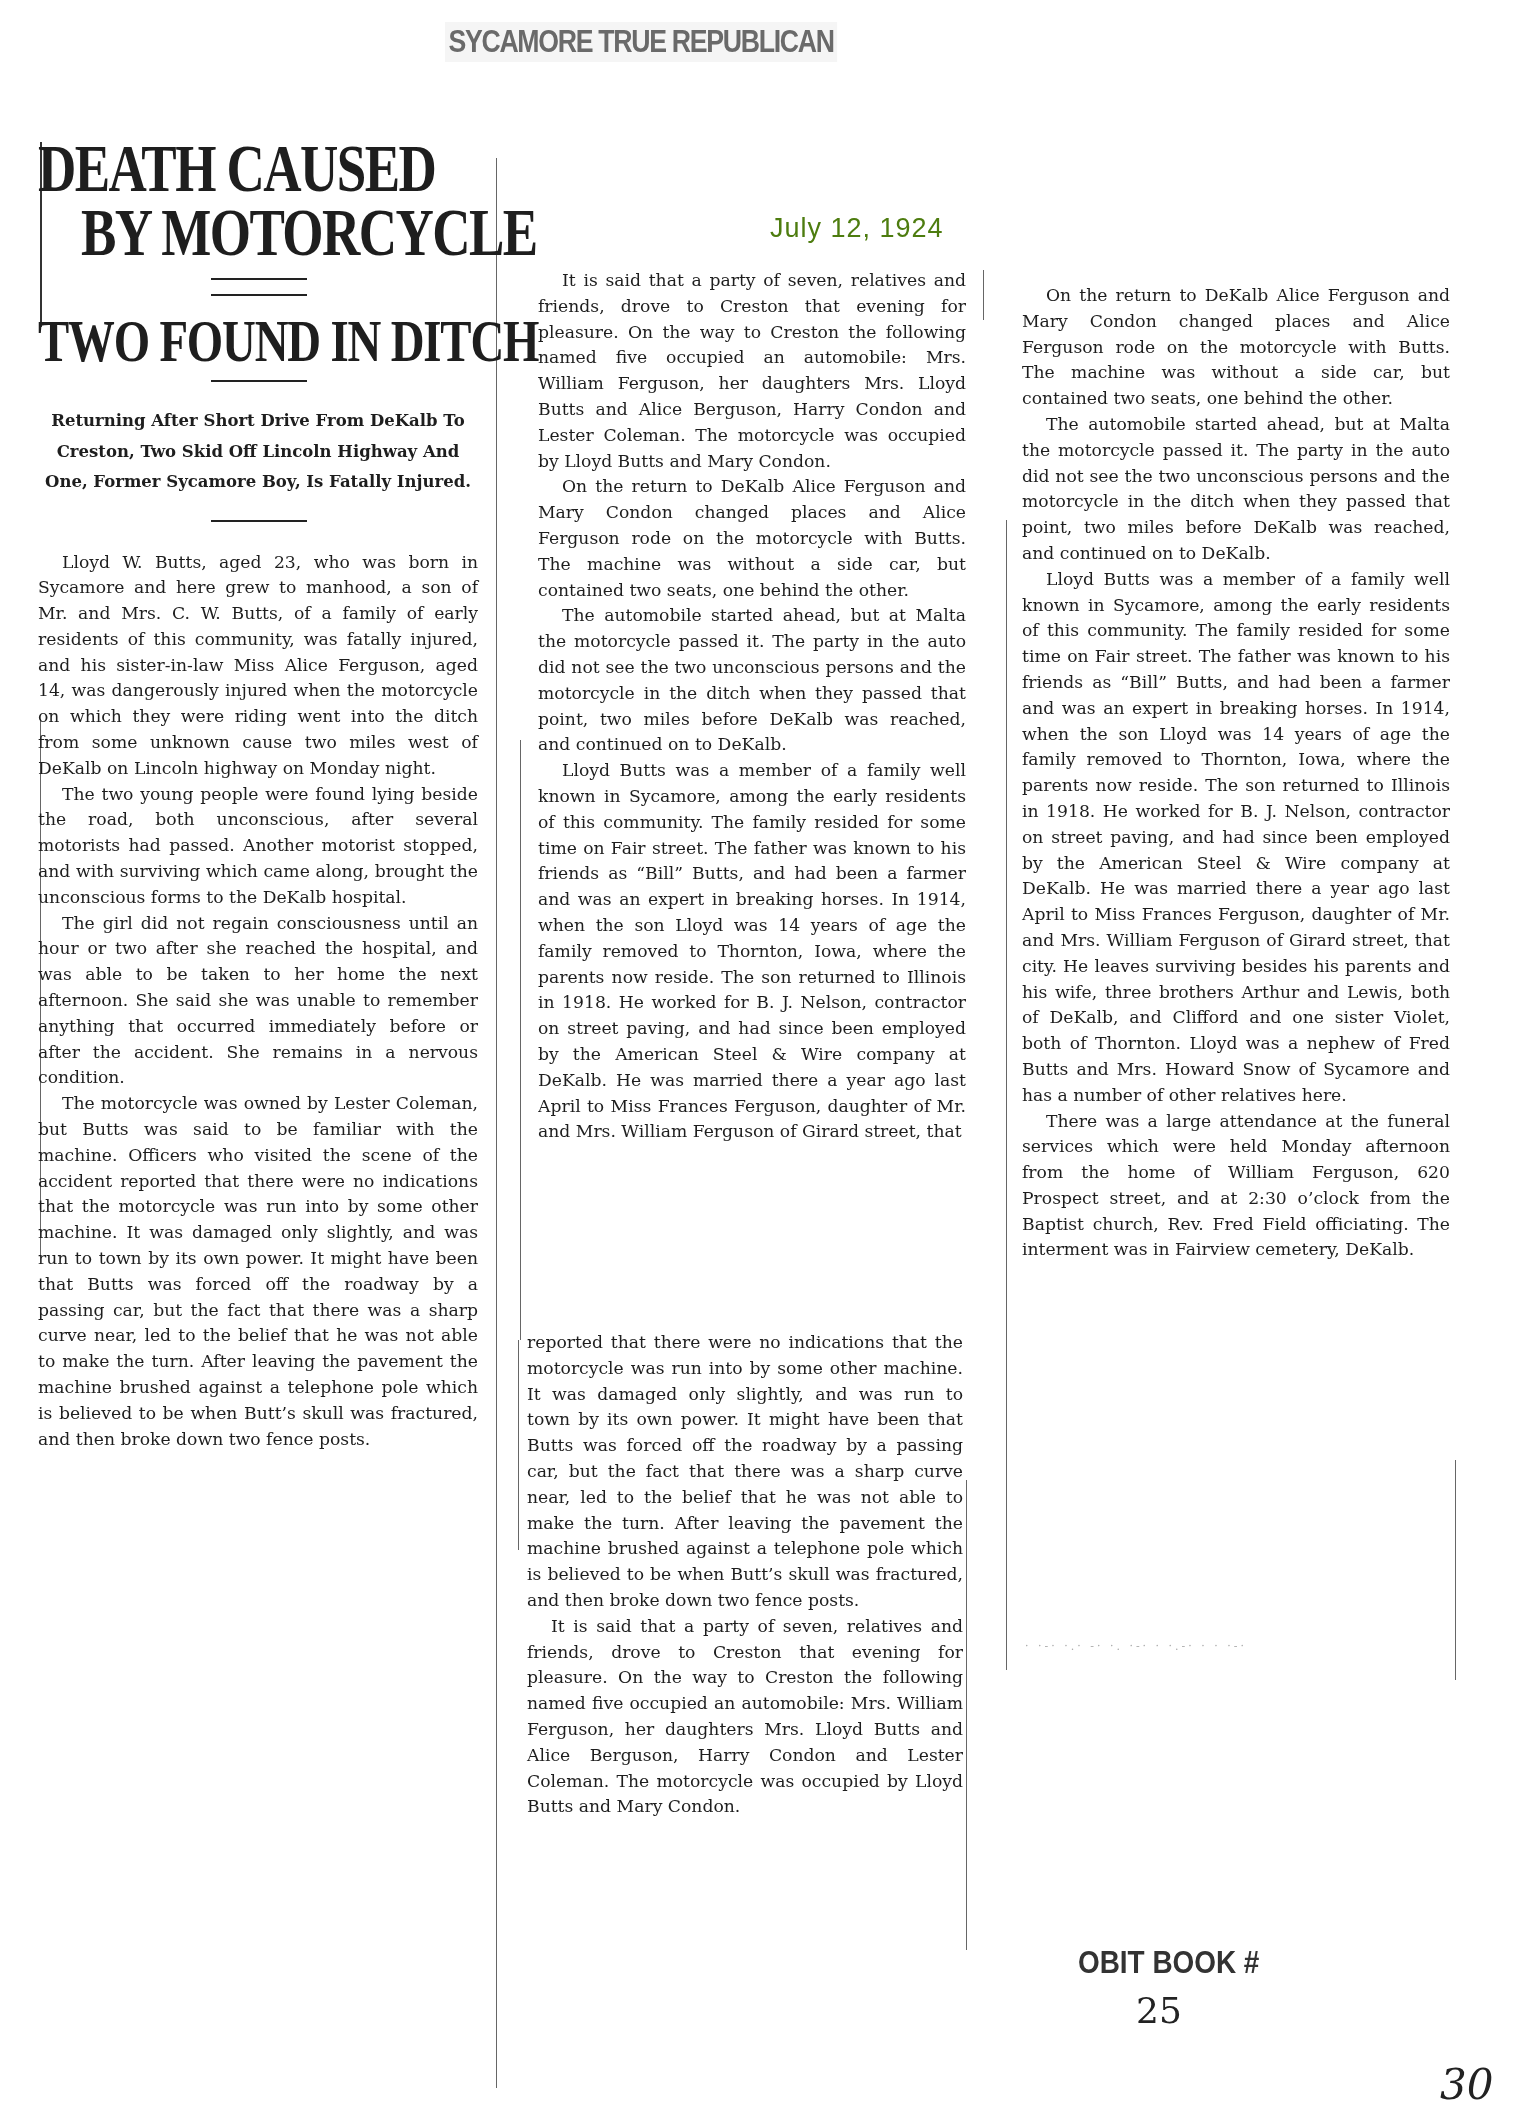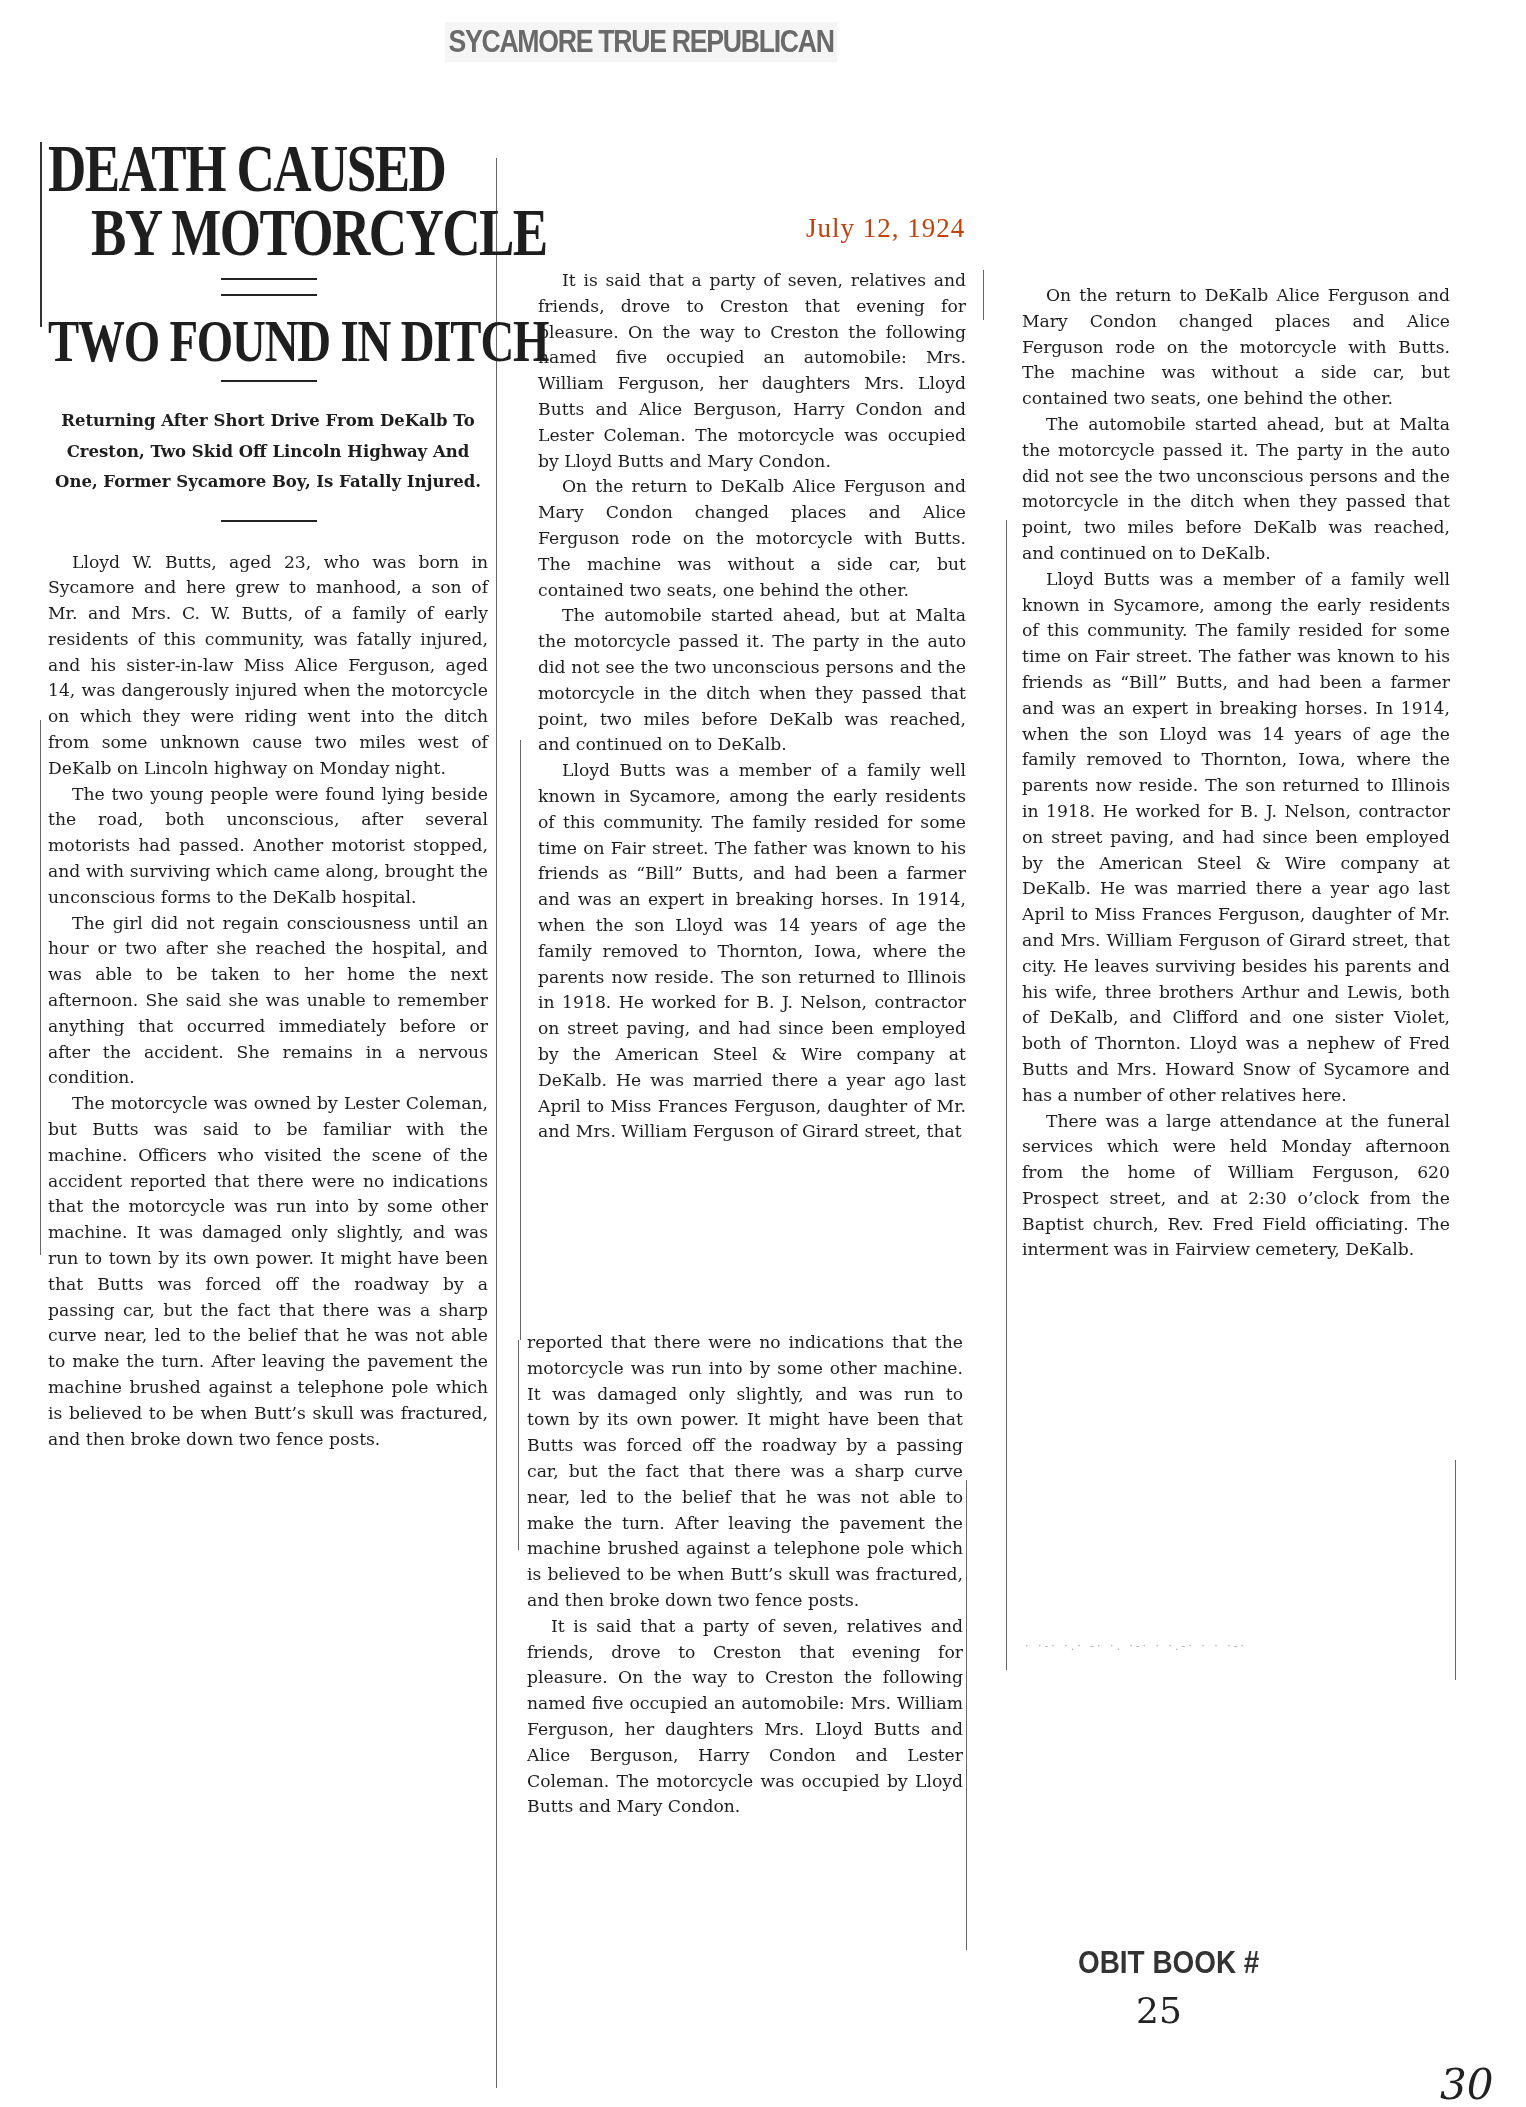--- a/index.html
+++ b/index.html
@@ -9,26 +9,26 @@
     font-family: "DejaVu Serif", "Liberation Serif", serif;
   }
   .masthead {
     position: absolute; left: 445px; top: 22px;
     font-family: "Liberation Sans", sans-serif; font-weight: bold;
     font-size: 31px; color: #6a6a6a; letter-spacing: -1.5px;
     transform: scaleX(0.86); transform-origin: left top;
     background: #f5f5f5; padding: 2px 4px;
   }
   .date {
-    position: absolute; left: 806px; top: 213px;
-    font-family: Liberation Serif, serif;
-    font-size: 27px; color: #c2410c; letter-spacing: 1px;
+    position: absolute; left: 770px; top: 213px;
+    font-family: Liberation Sans, sans-serif;
+    font-size: 27px; color: #4d7c0f; letter-spacing: 1px;
   }
   .col { position: absolute; }
-  .col-left { left: 48px; top: 136px; width: 440px; }
+  .col-left { left: 38px; top: 136px; width: 440px; }
   .col-mid { left: 538px; top: 268px; width: 428px; }
   .col-mid2 { left: 527px; top: 1330px; width: 436px; }
   .col-right { left: 1022px; top: 283px; width: 428px; }
 
   .rule-v { position: absolute; background: #333; width: 2px; }
   .rule-v.thin { width: 1px; background: #666; }
 
   .headline-1 {
     font-family: "Liberation Serif", "DejaVu Serif", serif; font-weight: bold;
     font-size: 68px; line-height: 64px; letter-spacing: -2px;

